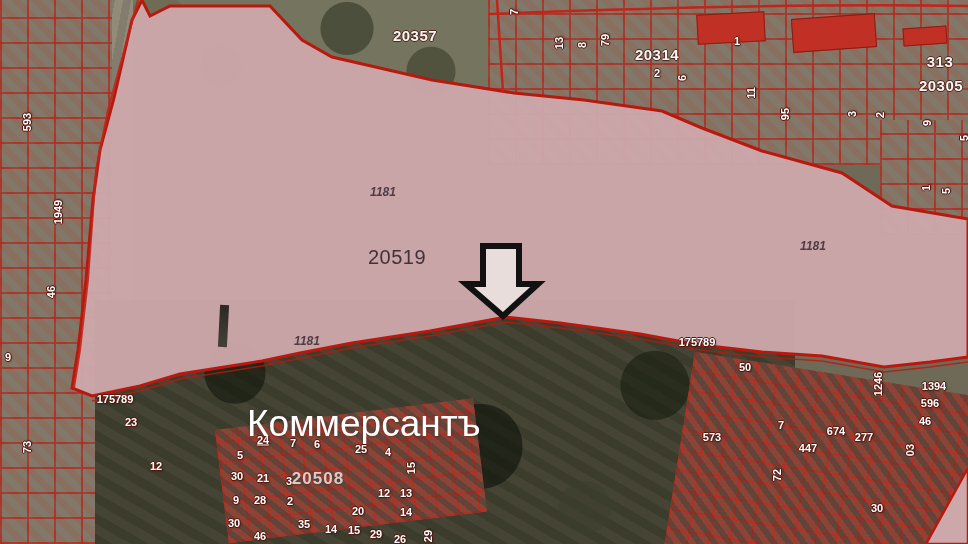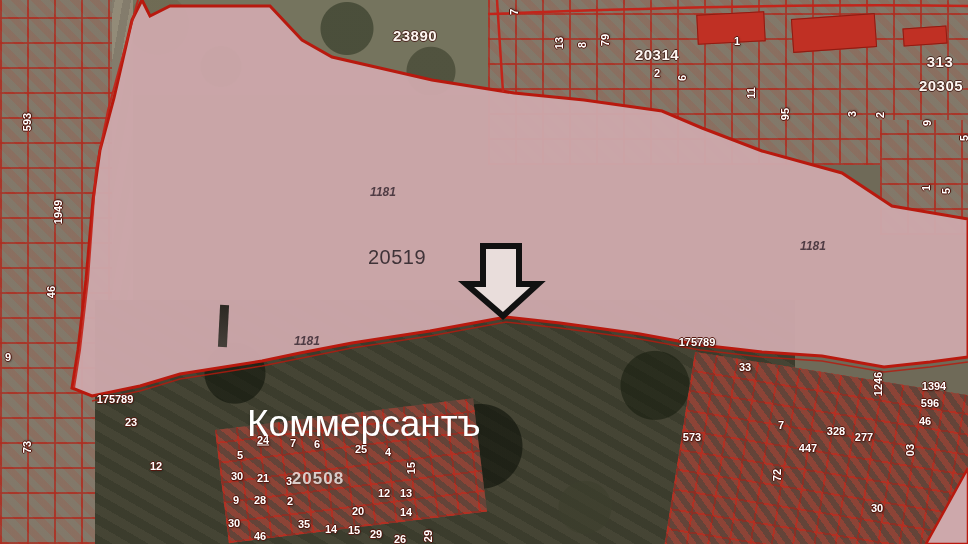--- a/index.html
+++ b/index.html
@@ -114,21 +114,21 @@
   </svg>
 
   <div class="tower"></div>
 
   <div id="labels-layer">
       <span class="lbl bubble rot" style="left: 27px; top: 122px;">593</span>
       <span class="lbl bubble rot" style="left: 58px; top: 212px;">1949</span>
       <span class="lbl bubble rot" style="left: 51px; top: 292px;">46</span>
       <span class="lbl bubble" style="left: 8px; top: 357px;">9</span>
       <span class="lbl bubble rot" style="left: 27px; top: 447px;">73</span>
-      <span class="lbl big" style="left: 415px; top: 35px;">23890</span>
+      <span class="lbl big" style="left: 415px; top: 35px;">20357</span>
       <span class="lbl bubble rot" style="left: 514px; top: 12px;">7</span>
       <span class="lbl bubble rot" style="left: 559px; top: 43px;">13</span>
       <span class="lbl bubble rot" style="left: 582px; top: 45px;">8</span>
       <span class="lbl bubble rot" style="left: 605px; top: 40px;">79</span>
       <span class="lbl big" style="left: 657px; top: 54px;">20314</span>
       <span class="lbl bubble" style="left: 657px; top: 73px;">2</span>
       <span class="lbl bubble rot" style="left: 682px; top: 78px;">6</span>
       <span class="lbl bubble" style="left: 737px; top: 41px;">1</span>
       <span class="lbl bubble rot" style="left: 751px; top: 93px;">11</span>
       <span class="lbl bubble rot" style="left: 785px; top: 114px;">95</span>
@@ -138,21 +138,21 @@
       <span class="lbl bubble rot" style="left: 880px; top: 115px;">2</span>
       <span class="lbl bubble rot" style="left: 927px; top: 123px;">9</span>
       <span class="lbl bubble rot" style="left: 964px; top: 138px;">5</span>
       <span class="lbl bubble rot" style="left: 926px; top: 188px;">1</span>
       <span class="lbl bubble rot" style="left: 946px; top: 191px;">5</span>
       <span class="lbl italic" style="left: 383px; top: 192px;">1181</span>
       <span class="lbl dark" style="left: 397px; top: 257px;">20519</span>
       <span class="lbl italic" style="left: 813px; top: 246px;">1181</span>
       <span class="lbl italic" style="left: 307px; top: 341px;">1181</span>
       <span class="lbl bubble" style="left: 697px; top: 342px;">175789</span>
-      <span class="lbl bubble" style="left: 745px; top: 367px;">33</span>
+      <span class="lbl bubble" style="left: 745px; top: 367px;">50</span>
       <span class="lbl bubble" style="left: 115px; top: 399px;">175789</span>
       <span class="lbl bubble" style="left: 131px; top: 422px;">23</span>
       <span class="lbl bubble" style="left: 156px; top: 466px;">12</span>
       <span class="lbl bubble" style="left: 263px; top: 440px; text-decoration: underline;">24</span>
       <span class="lbl bubble" style="left: 293px; top: 443px;">7</span>
       <span class="lbl bubble" style="left: 317px; top: 444px;">6</span>
       <span class="lbl bubble" style="left: 361px; top: 449px;">25</span>
       <span class="lbl bubble" style="left: 388px; top: 452px;">4</span>
       <span class="lbl bubble" style="left: 240px; top: 455px;">5</span>
       <span class="lbl bubble rot" style="left: 411px; top: 468px;">15</span>
@@ -168,23 +168,23 @@
       <span class="lbl bubble" style="left: 304px; top: 524px;">35</span>
       <span class="lbl bubble" style="left: 331px; top: 529px;">14</span>
       <span class="lbl bubble" style="left: 354px; top: 530px;">15</span>
       <span class="lbl bubble" style="left: 358px; top: 511px;">20</span>
       <span class="lbl bubble" style="left: 376px; top: 534px;">29</span>
       <span class="lbl bubble" style="left: 384px; top: 493px;">12</span>
       <span class="lbl bubble" style="left: 406px; top: 493px;">13</span>
       <span class="lbl bubble" style="left: 406px; top: 512px;">14</span>
       <span class="lbl bubble" style="left: 400px; top: 539px;">26</span>
       <span class="lbl bubble rot" style="left: 428px; top: 536px;">29</span>
-      <span class="lbl bubble" style="left: 692px; top: 437px;">573</span>
+      <span class="lbl bubble" style="left: 712px; top: 437px;">573</span>
       <span class="lbl bubble" style="left: 781px; top: 425px;">7</span>
-      <span class="lbl bubble" style="left: 836px; top: 431px;">328</span>
+      <span class="lbl bubble" style="left: 836px; top: 431px;">674</span>
       <span class="lbl bubble" style="left: 864px; top: 437px;">277</span>
       <span class="lbl bubble" style="left: 808px; top: 448px;">447</span>
       <span class="lbl bubble rot" style="left: 878px; top: 384px;">1246</span>
       <span class="lbl bubble" style="left: 934px; top: 386px;">1394</span>
       <span class="lbl bubble" style="left: 930px; top: 403px;">596</span>
       <span class="lbl bubble" style="left: 925px; top: 421px;">46</span>
       <span class="lbl bubble rot" style="left: 910px; top: 450px;">03</span>
       <span class="lbl bubble rot" style="left: 777px; top: 475px;">72</span>
       <span class="lbl bubble" style="left: 877px; top: 508px;">30</span>
     </div>

